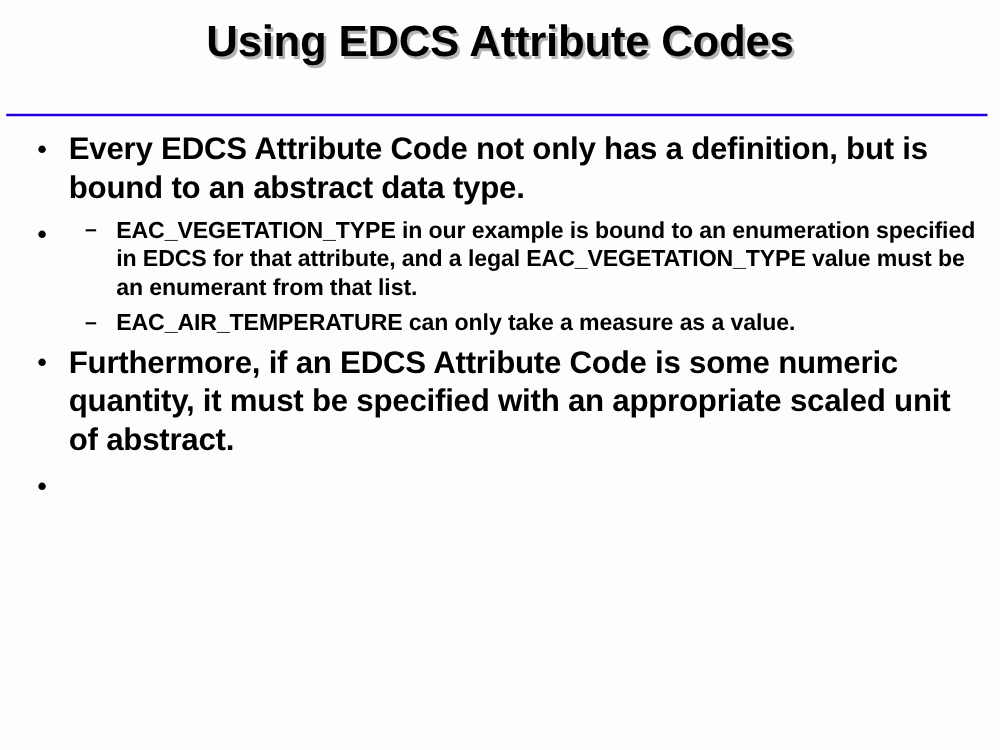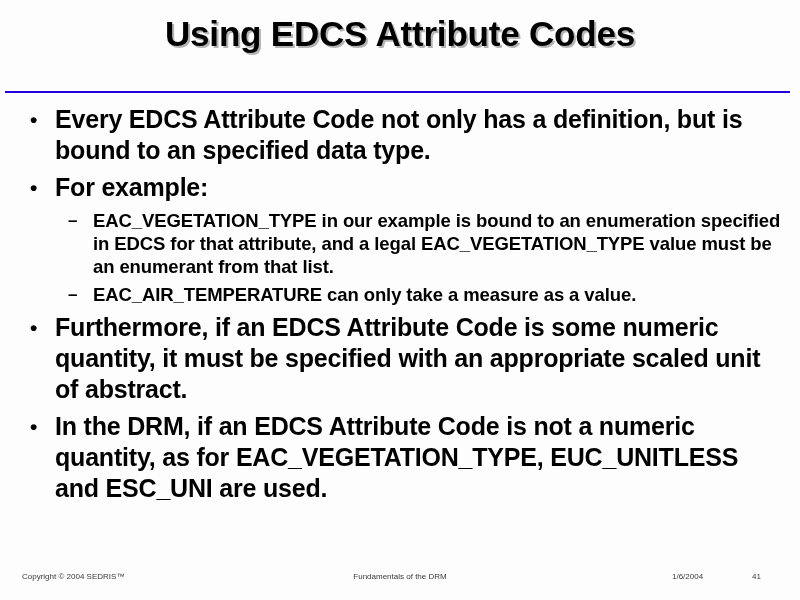--- a/index.html
+++ b/index.html
@@ -144,26 +144,25 @@
   <div id="title-area">
     <div id="slide-title">Using EDCS Attribute Codes</div>
   </div>
 
   <div id="title-divider"></div>
 
   <div id="body-area">
 
     <div class="bullet-l1">
       <span class="marker">•</span>
-      <span>Every EDCS Attribute Code not only has a definition, but is bound to an specified data type.</span>
+      <span>Every EDCS Attribute Code not only has a definition, but is bound to an abstract data type.</span>
     </div>
 
     <div class="bullet-l1">
       <span class="marker">•</span>
-      <span>For example:</span>
     </div>
 
     <div class="sub-group">
       <div class="bullet-l2">
         <span class="marker">–</span>
         <span>EAC_VEGETATION_TYPE in our example is bound to an enumeration specified in EDCS for that attribute, and a legal EAC_VEGETATION_TYPE value must be an enumerant from that list.</span>
       </div>
 
       <div class="bullet-l2">
         <span class="marker">–</span>
@@ -171,25 +170,18 @@
       </div>
     </div>
 
     <div class="bullet-l1">
       <span class="marker">•</span>
       <span>Furthermore, if an EDCS Attribute Code is some numeric quantity, it must be specified with an appropriate scaled unit of abstract.</span>
     </div>
 
     <div class="bullet-l1">
       <span class="marker">•</span>
-      <span>In the DRM, if an EDCS Attribute Code is not a numeric quantity, as for EAC_VEGETATION_TYPE, EUC_UNITLESS and ESC_UNI are used.</span>
     </div>
 
   </div>
 
-  <div id="footer">
-    <div id="footer-copyright">Copyright © 2004 SEDRIS™</div>
-    <div id="footer-center">Fundamentals of the DRM</div>
-    <div id="footer-date">1/6/2004</div>
-    <div id="footer-slide-number">41</div>
-  </div>
 
 </div>
 
 </body></html>

